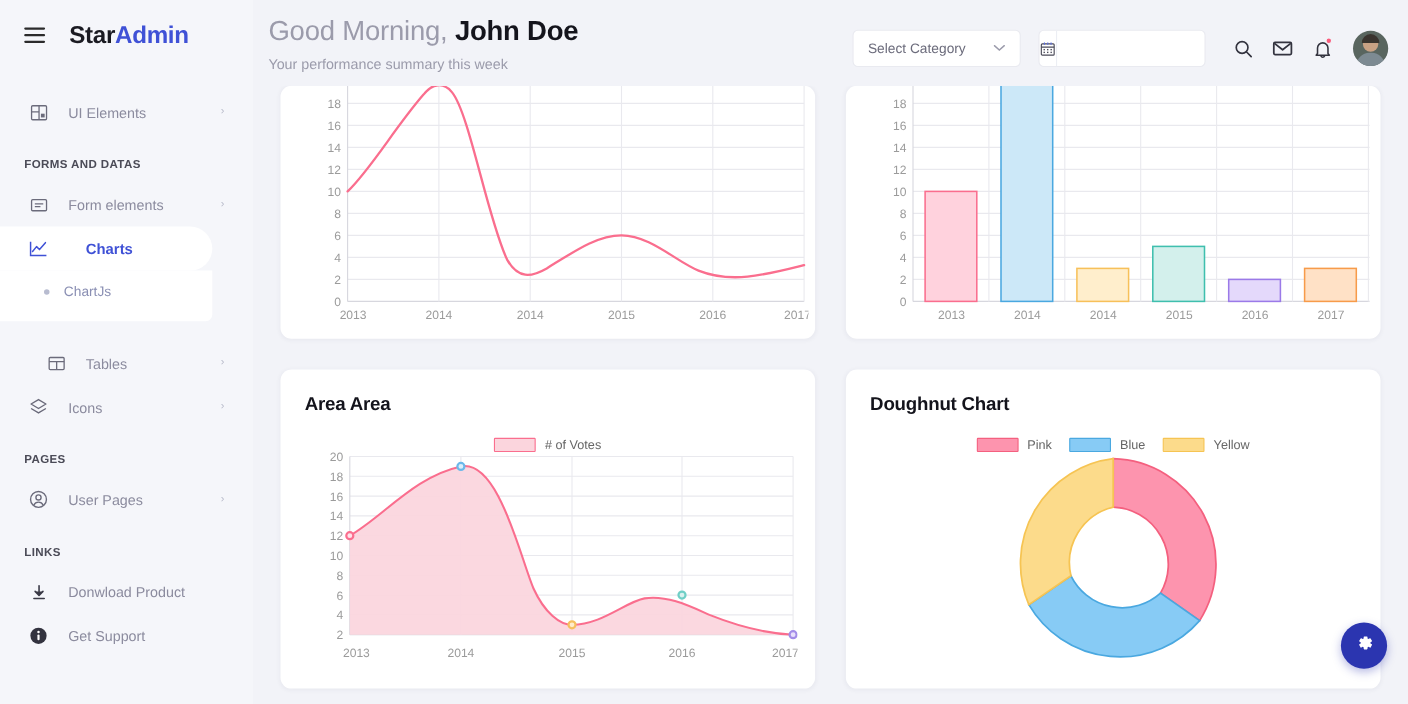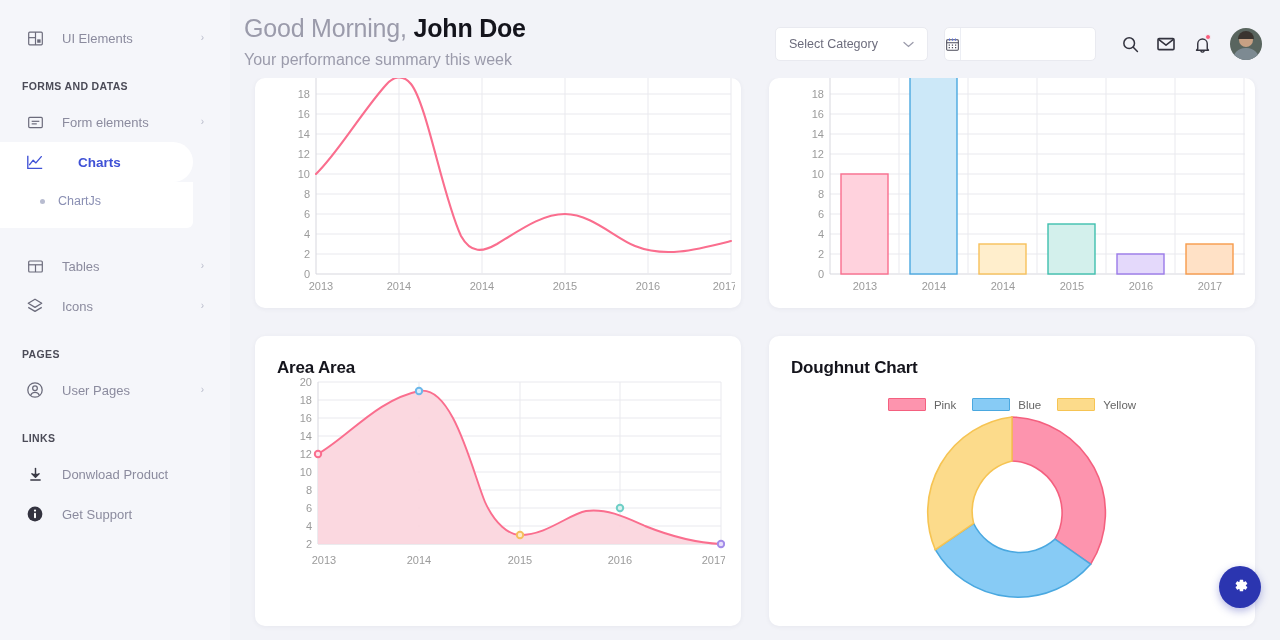--- a/index.html
+++ b/index.html
@@ -75,21 +75,21 @@
   
   .header {
     position: absolute; left: 230px; top: 0; width: 1050px; height: 78px;
     background: #f2f3f8; z-index: 4;
     display: flex; align-items: flex-start; padding: 0 18px 0 14px; justify-content: space-between;
   }
   .greet-wrap { padding-top: 13px; flex: 1; }
   .greet { font-size: 25px; line-height: 1.25; letter-spacing: -0.2px; }
   .greet .g-light { color: #9b9bab; font-weight: 400; }
   .greet .g-bold { color: #14141c; font-weight: 700; }
-  .subgreet { font-size: 16px; color: #9b9bab; margin-top: 7px; }
+  .subgreet { font-size: 13px; color: #9b9bab; margin-top: 7px; }
 
   .hdr-right { display: flex; align-items: center; gap: 0; padding-top: 27px; }
   .select-cat {
     width: 153px; height: 34px; background: #fff;
     border: 1px solid #e9eaf0; border-radius: 5px;
     display: flex; align-items: center; justify-content: space-between;
     padding: 0 13px; font-size: 12.5px; color: #6c6c7c; cursor: pointer;
     margin-right: 16px;
   }
   .select-cat .caret { color: #9b9bab; font-size: 10px; }
@@ -161,20 +161,30 @@
     background: #2b35b0; display: flex; align-items: center; justify-content: center;
     box-shadow: 0 3px 9px rgba(43,53,176,0.35); cursor: pointer; z-index: 20;
   }
 </style>
 </head>
 <body>
 
 <div id="app">
 
   <aside class="sidebar">
+    <div class="brand-row">
+      <div class="hamburger">
+          <i></i>
+          <i></i>
+          <i></i>
+        </div>
+      <div class="brand">
+        <span class="b1">Star</span><span class="b2">Admin</span>
+      </div>
+    </div>
 
     <nav class="nav">
 
       <div class="nav-item">
         <span class="nic">
           <svg width="17" height="17" viewBox="0 0 20 20" fill="none" stroke="#6b6b7b" stroke-width="1.4">
             <rect x="2" y="2.5" width="16" height="15" rx="1.2"></rect>
             <line x1="2" y1="9" x2="10" y2="9"></line>
               <line x1="10" y1="2.5" x2="10" y2="17.5"></line>
             <rect x="12" y="11" width="4" height="4" fill="#6b6b7b" stroke="none"></rect>
@@ -208,21 +218,21 @@
         <span class="nlabel">Charts</span>
       </div>
 
       <div class="submenu">
         <div class="sub-item">
           <span class="sub-dot"></span>
           <span>ChartJs</span>
         </div>
       </div>
 
-      <div class="nav-item" style="margin-top:18px;">
+      <div class="nav-item" style="margin-top:18px;margin-left:16px;">
         <span class="nic">
           <svg width="17" height="17" viewBox="0 0 20 20" fill="none" stroke="#6b6b7b" stroke-width="1.4">
             <rect x="2" y="3.5" width="16" height="13" rx="1.2"></rect>
             <line x1="2" y1="8" x2="18" y2="8"></line>
               <line x1="10" y1="8" x2="10" y2="16.5"></line>
           </svg>
         </span>
         <span class="nlabel">Tables</span>
         <span class="chev">›</span>
       </div>
@@ -460,20 +470,26 @@
           </svg>
         </div>
       </section>
     </div>
 
     <div class="row" style="margin-top:28px;">
 
       <section class="card card-bottom">
         <h2 class="card-title">Area Area</h2>
 
+        <div class="chart-legend">
+          <div class="legend-item">
+            <span class="legend-swatch" style="background:#fbd5dd;border-color:#fa6e8e;"></span>
+            <span class="legend-label"># of Votes</span>
+          </div>
+        </div>
 
         <div class="chart-area" style="">
           <svg class="plot" width="448" height="200" viewBox="0 0 448 200">
 
             <g>
               <line class="grid-line" x1="41" y1="4" x2="444" y2="4"></line>
               <line class="grid-line" x1="41" y1="22" x2="444" y2="22"></line>
               <line class="grid-line" x1="41" y1="40" x2="444" y2="40"></line>
               <line class="grid-line" x1="41" y1="58" x2="444" y2="58"></line>
               <line class="grid-line" x1="41" y1="76" x2="444" y2="76"></line>

